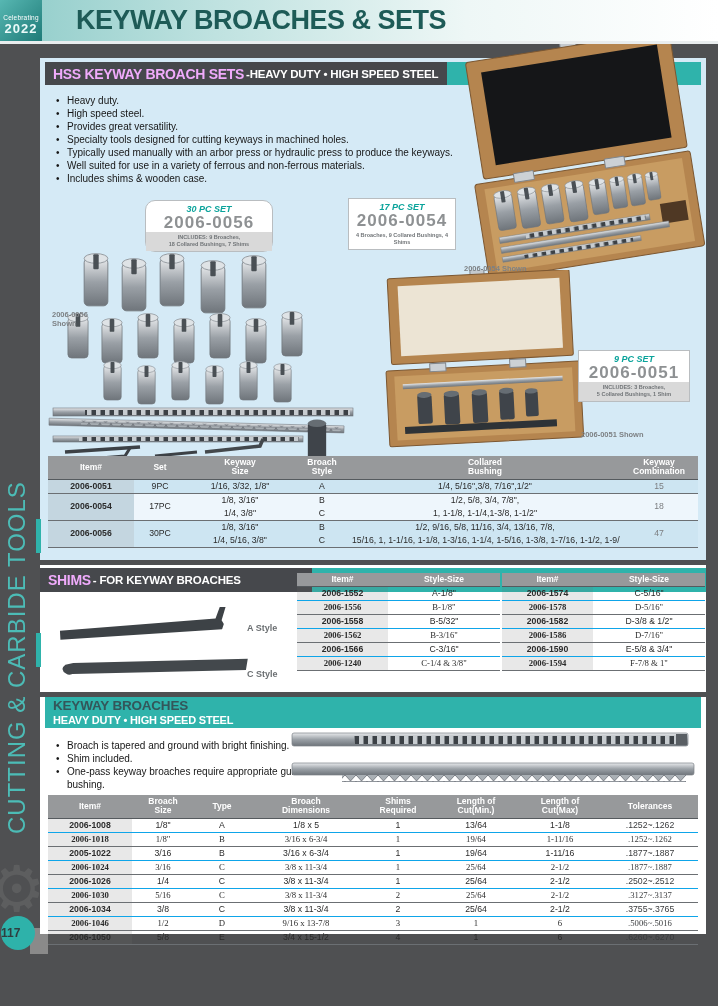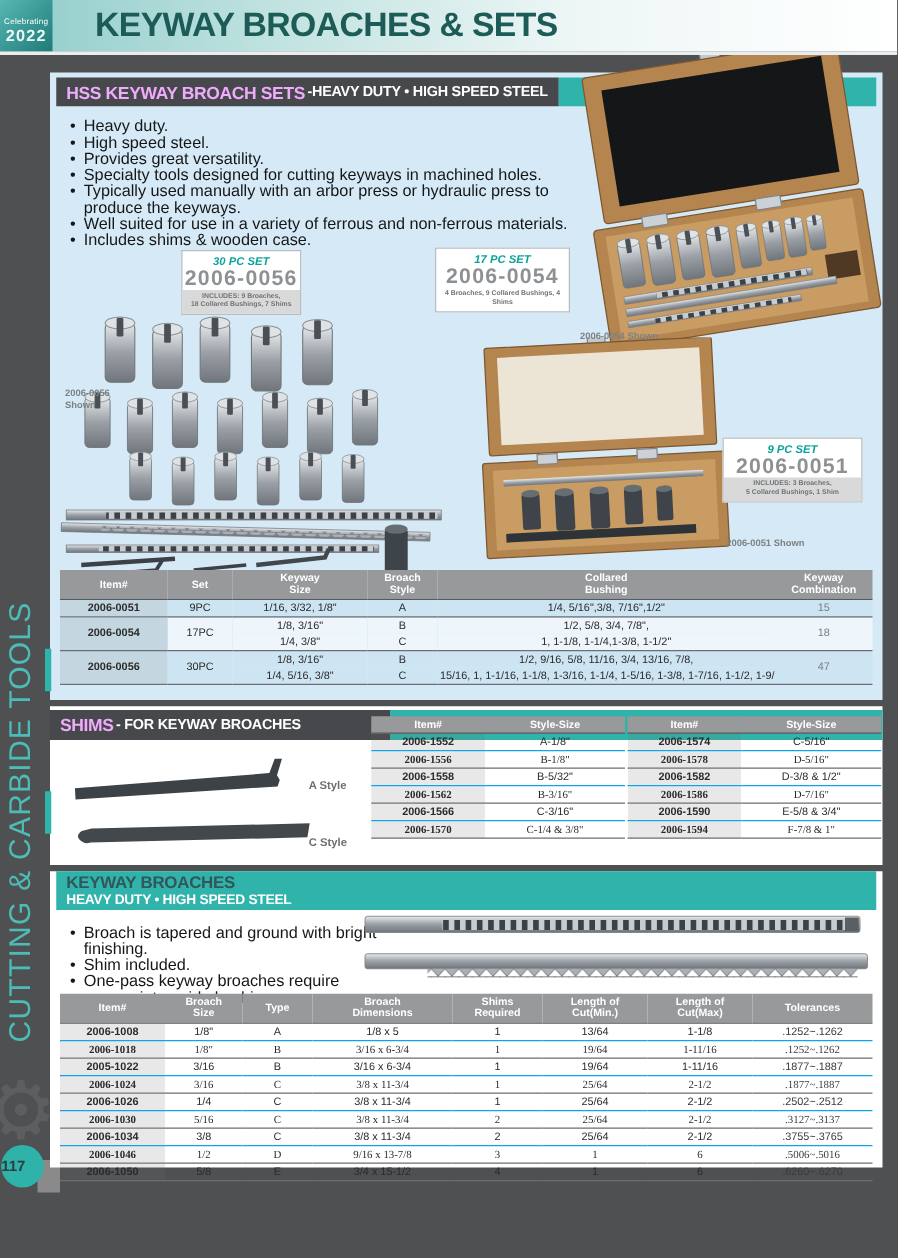--- a/index.html
+++ b/index.html
@@ -36,21 +36,21 @@
   .band .dark{height:100%;background:#46484c;display:flex;align-items:center;padding-left:8px;box-sizing:border-box;}
   .band .teal-rest{height:100%;flex:1;background:#2fb3ab;}
   .band-title-teal{color:#f0abfc;font-weight:bold;font-size:14px;letter-spacing:-.3px;white-space:nowrap;}
   .band-title-white{color:#ffffff;font-weight:bold;font-size:11.5px;letter-spacing:-.2px;white-space:nowrap;margin-left:2px;text-align:center;}
 
   #band-broaches{background:#2fb3ab;flex-direction:column;align-items:flex-start;justify-content:center;padding-left:8px;box-sizing:border-box;}
   #band-broaches .l1{color:#33565a;font-weight:bold;font-size:13.5px;letter-spacing:-.2px;line-height:1.05;}
   #band-broaches .l2{color:#ffffff;font-weight:bold;font-size:11px;letter-spacing:-.2px;line-height:1.1;}
 
   .bullets{position:absolute;z-index:2;}
-  .bullet{font-size:13px;color:#161616;line-height:13px;padding-left:11px;position:relative;}
+  .bullet{font-size:10px;color:#161616;line-height:13px;padding-left:11px;position:relative;}
   .bullet::before{content:"•";position:absolute;left:0;top:0;color:#161616;}
 
   
   .callout{position:absolute;background:#ffffff;border:1px solid #b9bdc0;text-align:center;z-index:3;box-sizing:border-box;}
   .callout .set{color:#0aa39b;font-style:italic;font-weight:bold;font-size:9px;margin-top:3px;}
   .callout .num{color:#8e9193;font-weight:bold;font-size:17px;letter-spacing:1px;line-height:1.05;}
   .callout .inc{font-size:5.5px;font-weight:bold;color:#707477;line-height:1.35;white-space:pre-line;padding:2px 1px;}
   .callout .inc.strip{background:#d9d9d9;}
 
   .shown-label{position:absolute;font-size:7.5px;font-weight:bold;color:#7d8184;z-index:3;white-space:pre-line;}
@@ -156,21 +156,21 @@
         <rect x="198" y="172" width="26" height="20" fill="#4f3824"></rect>
         <rect x="34" y="180" width="152" height="6" fill="url(#met)" stroke="#767c82" stroke-width="0.5"></rect>
         <rect x="60" y="181" width="122" height="4" fill="url(#teethA)"></rect>
         <rect x="34" y="190" width="170" height="6" fill="url(#met)" stroke="#767c82" stroke-width="0.5"></rect>
         <rect x="34" y="200" width="140" height="5" fill="url(#met)" stroke="#767c82" stroke-width="0.5"></rect>
         <rect x="56" y="201" width="110" height="3.5" fill="url(#teethA)"></rect>
       </g>
     </svg>
     <div class="shown-label" style="left:424px;top:206px;">2006-0054 Shown</div>
 
-    <div class="callout" style="left:105px;top:142px;width:96px;">
+    <div class="callout" style="left:105px;top:142px;width:128px;border-radius:10px;">
       <div class="set">30 PC SET</div>
       <div class="num">2006-0056</div>
       <div class="inc strip">INCLUDES: 9 Broaches,
 18 Collared Bushings, 7 Shims</div>
     </div>
 
     <div class="callout" style="left:308px;top:140px;width:108px;">
       <div class="set">17 PC SET</div>
       <div class="num">2006-0054</div>
       <div class="inc">4 Broaches, 9 Collared Bushings, 4 Shims</div>
@@ -347,21 +347,21 @@
           </tr>
           <tr class="row-sep">
             <td class="item">2006-1562</td>
             <td>B-3/16"</td>
           </tr>
           <tr class="grp-sep">
             <td class="item">2006-1566</td>
             <td>C-3/16"</td>
           </tr>
           <tr class="row-sep">
-            <td class="item">2006-1570</td>
+            <td class="item">2006-1240</td>
             <td>C-1/4 &amp; 3/8"</td>
           </tr>
         </tbody>
       </table>
     <table class="cat" id="shims-table-right" style="left:462px;top:8px;width:203px;">
         <colgroup>
           <col style="width: 91px;">
           <col style="width: 112px;">
         </colgroup>
         <thead>

